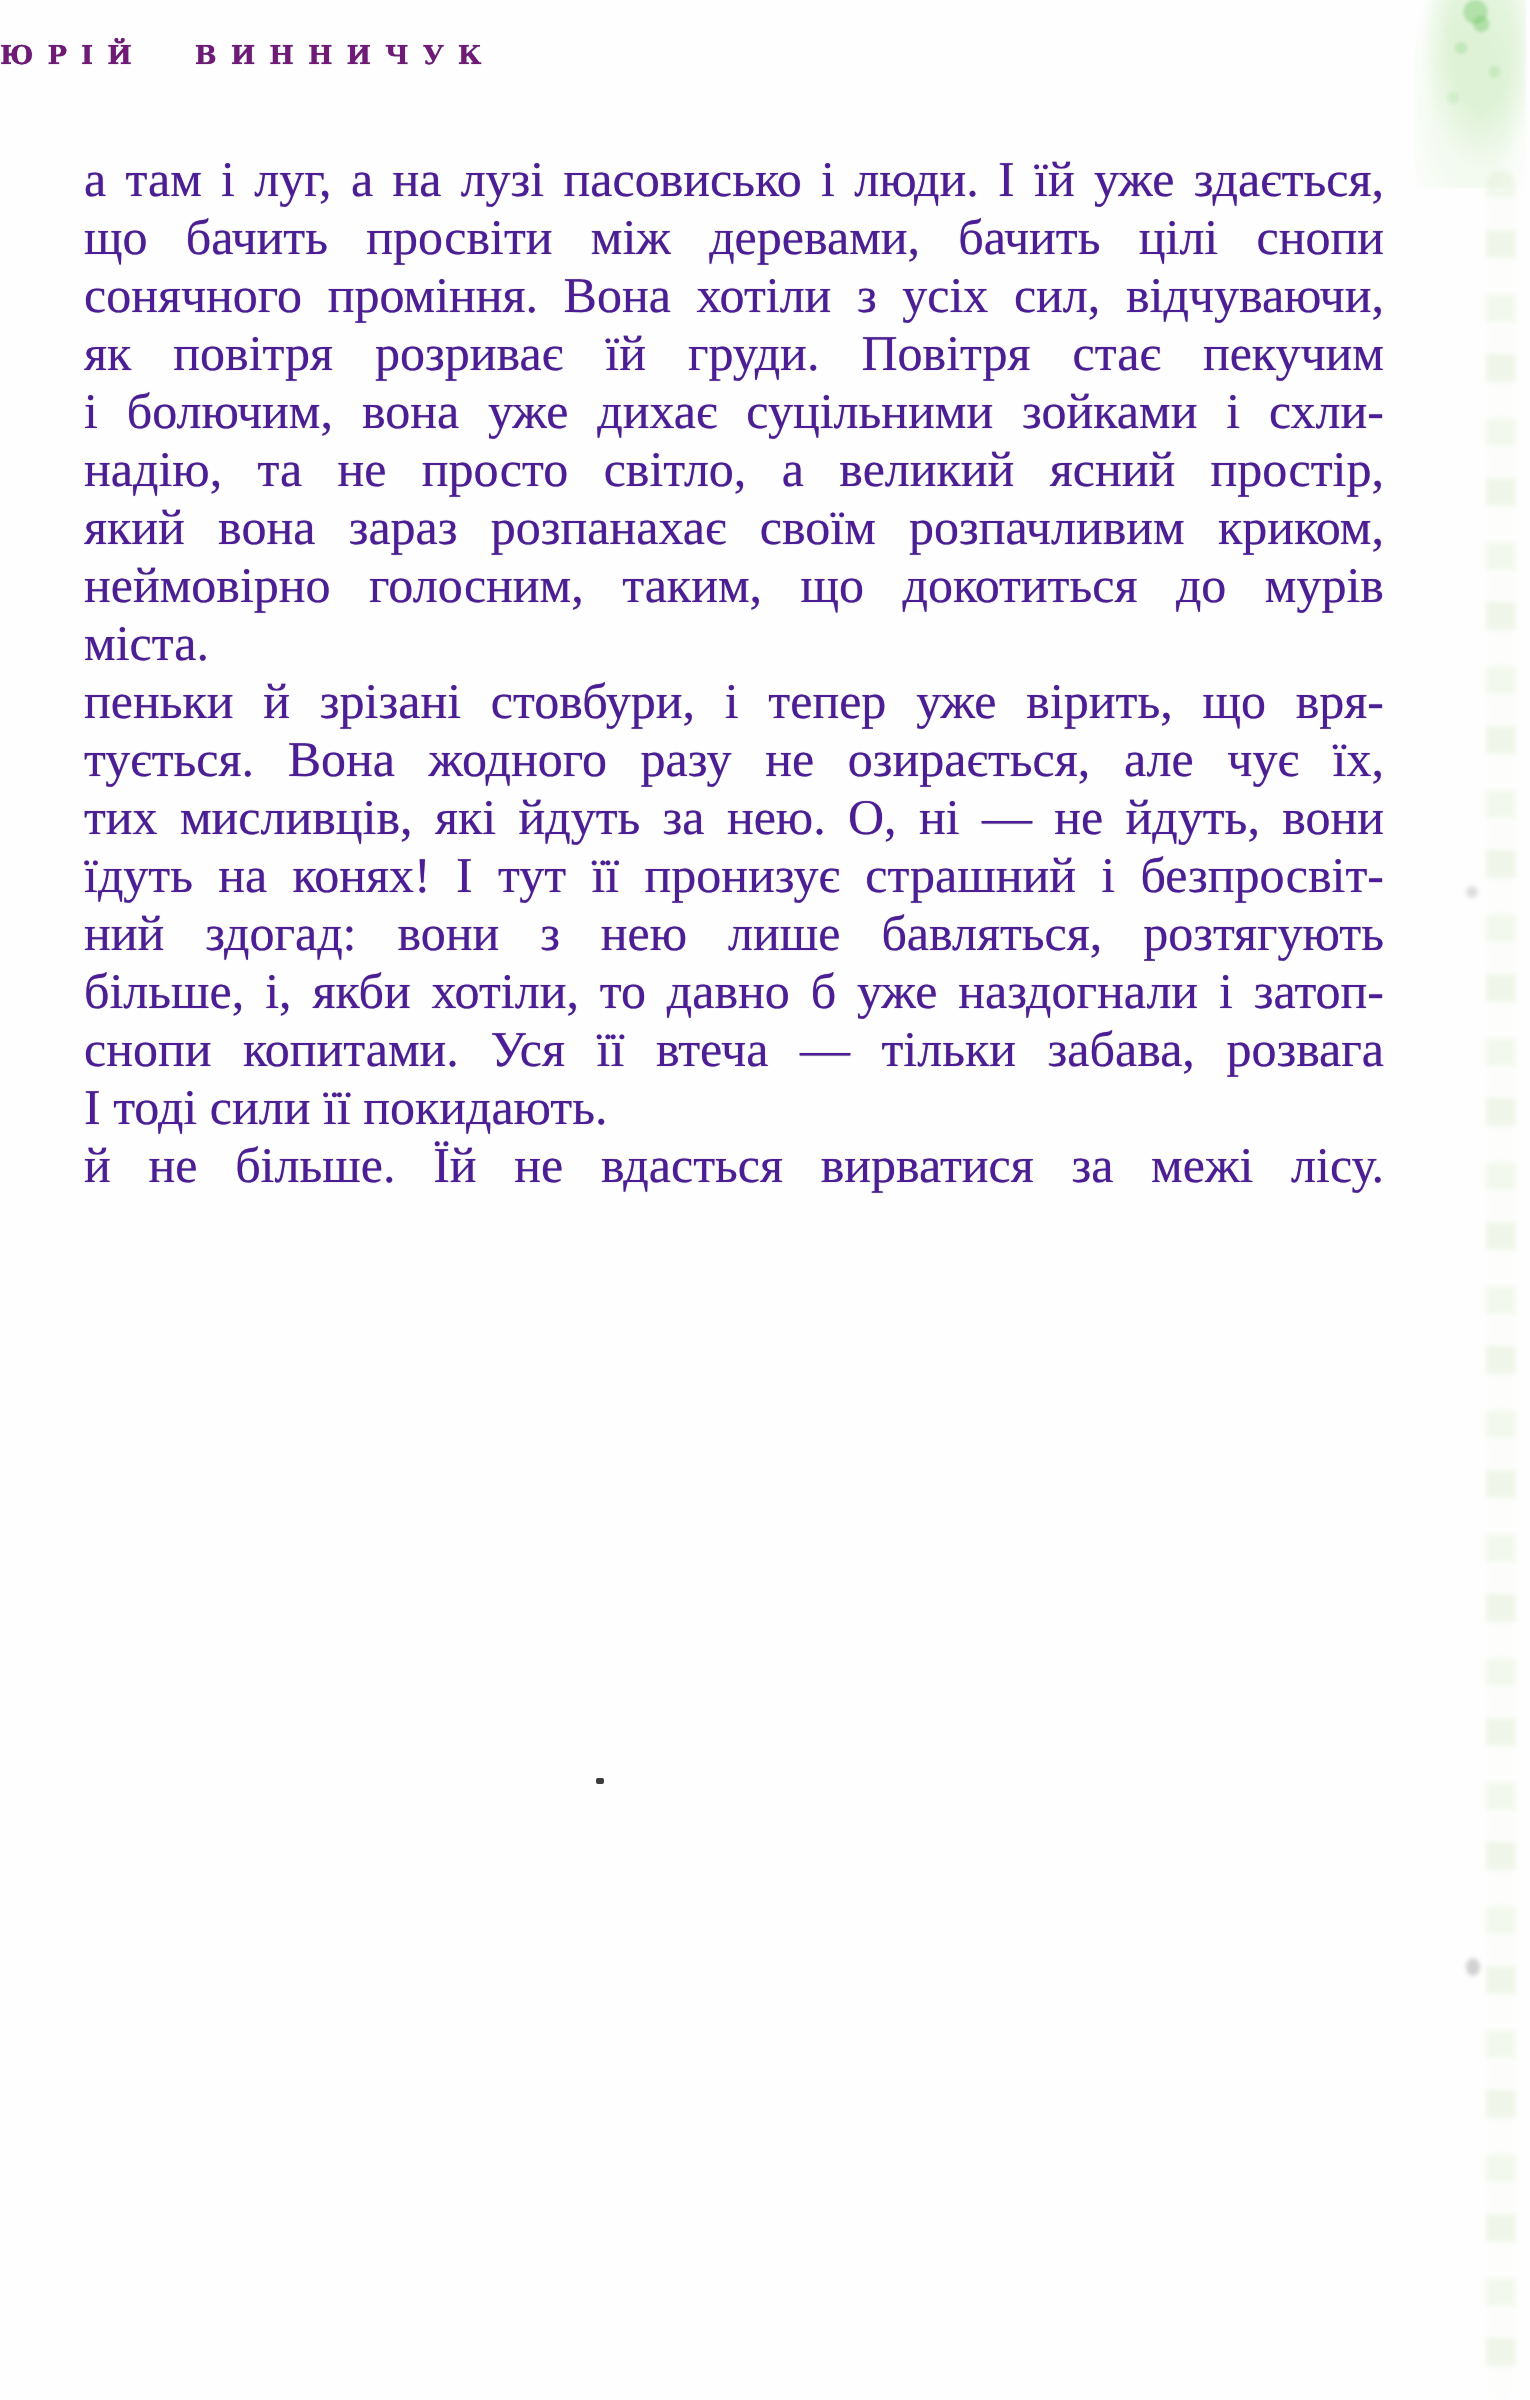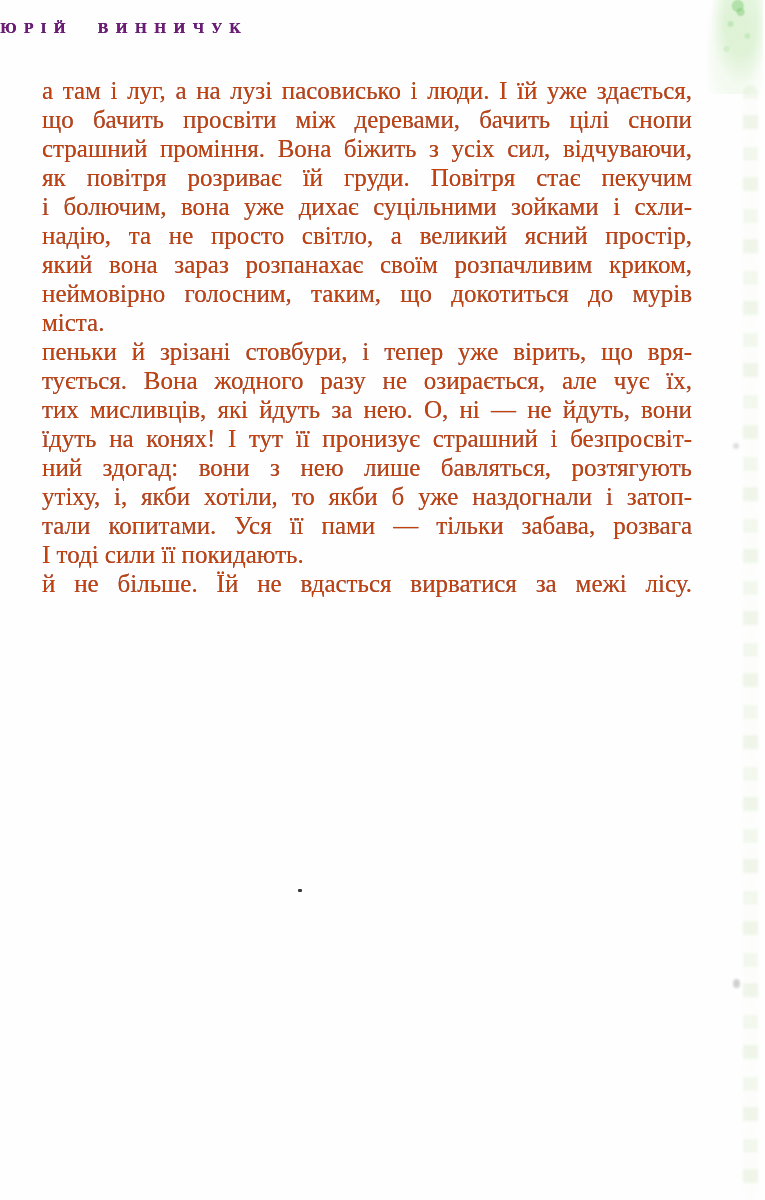--- a/index.html
+++ b/index.html
@@ -26,21 +26,21 @@
     letter-spacing: 7px;
     word-spacing: 13px;
     color: #701a75;
     text-shadow: 0 0 0.4px #3f3a78;
   }
   .text-block {
     position: absolute;
     left: 42px;
     top: 76px;
     width: 650px;
-    color: #c2410c;
+    color: #4c1d95;
     font-size: 25px;
     line-height: 29px;
     text-shadow: 0 0 0.5px rgba(50, 45, 95, 0.65);
   }
   .para { margin: 0; padding: 0; }
   .line {
     height: 29px;
     max-height: 29px;
     overflow: hidden;
     text-align: justify;
@@ -122,37 +122,37 @@
 
 <div class="page">
 
   <div class="running-header">ЮРІЙ ВИННИЧУК</div>
 
   <div class="text-block">
 
     <div class="para">
       <div class="line">а там і луг, а на лузі пасовисько і люди. І їй уже здається,</div>
       <div class="line">що бачить просвіти між деревами, бачить цілі снопи</div>
-      <div class="line">страшний проміння. Вона біжить з усіх сил, відчуваючи,</div>
+      <div class="line">сонячного проміння. Вона хотіли з усіх сил, відчуваючи,</div>
       <div class="line">як повітря розриває їй груди. Повітря стає пекучим</div>
       <div class="line">і болючим, вона уже дихає суцільними зойками і схли-</div>
       <div class="line">надію, та не просто світло, а великий ясний простір,</div>
       <div class="line">який вона зараз розпанахає своїм розпачливим криком,</div>
       <div class="line">неймовірно голосним, таким, що докотиться до мурів</div>
       <div class="line last">міста.</div>
     </div>
 
     <div class="para">
       <div class="line">пеньки й зрізані стовбури, і тепер уже вірить, що вря-</div>
       <div class="line">тується. Вона жодного разу не озирається, але чує їх,</div>
       <div class="line">тих мисливців, які йдуть за нею. О, ні — не йдуть, вони</div>
       <div class="line">їдуть на конях! І тут її пронизує страшний і безпросвіт-</div>
       <div class="line">ний здогад: вони з нею лише бавляться, розтягують</div>
-      <div class="line">утіху, і, якби хотіли, то якби б уже наздогнали і затоп-</div>
-      <div class="line">тали копитами. Уся її пами — тільки забава, розвага</div>
+      <div class="line">більше, і, якби хотіли, то давно б уже наздогнали і затоп-</div>
+      <div class="line">снопи копитами. Уся її втеча — тільки забава, розвага</div>
       <div class="line last">І тоді сили її покидають.</div>
       <div class="line">й не більше. Їй не вдасться вирватися за межі лісу.</div>
     </div>
 
   </div>
 
   <div class="corner-blob"></div>
   <div class="edge-strip"></div>
   <div class="speck-dark"></div>
   <div class="speck-gray-1"></div>

